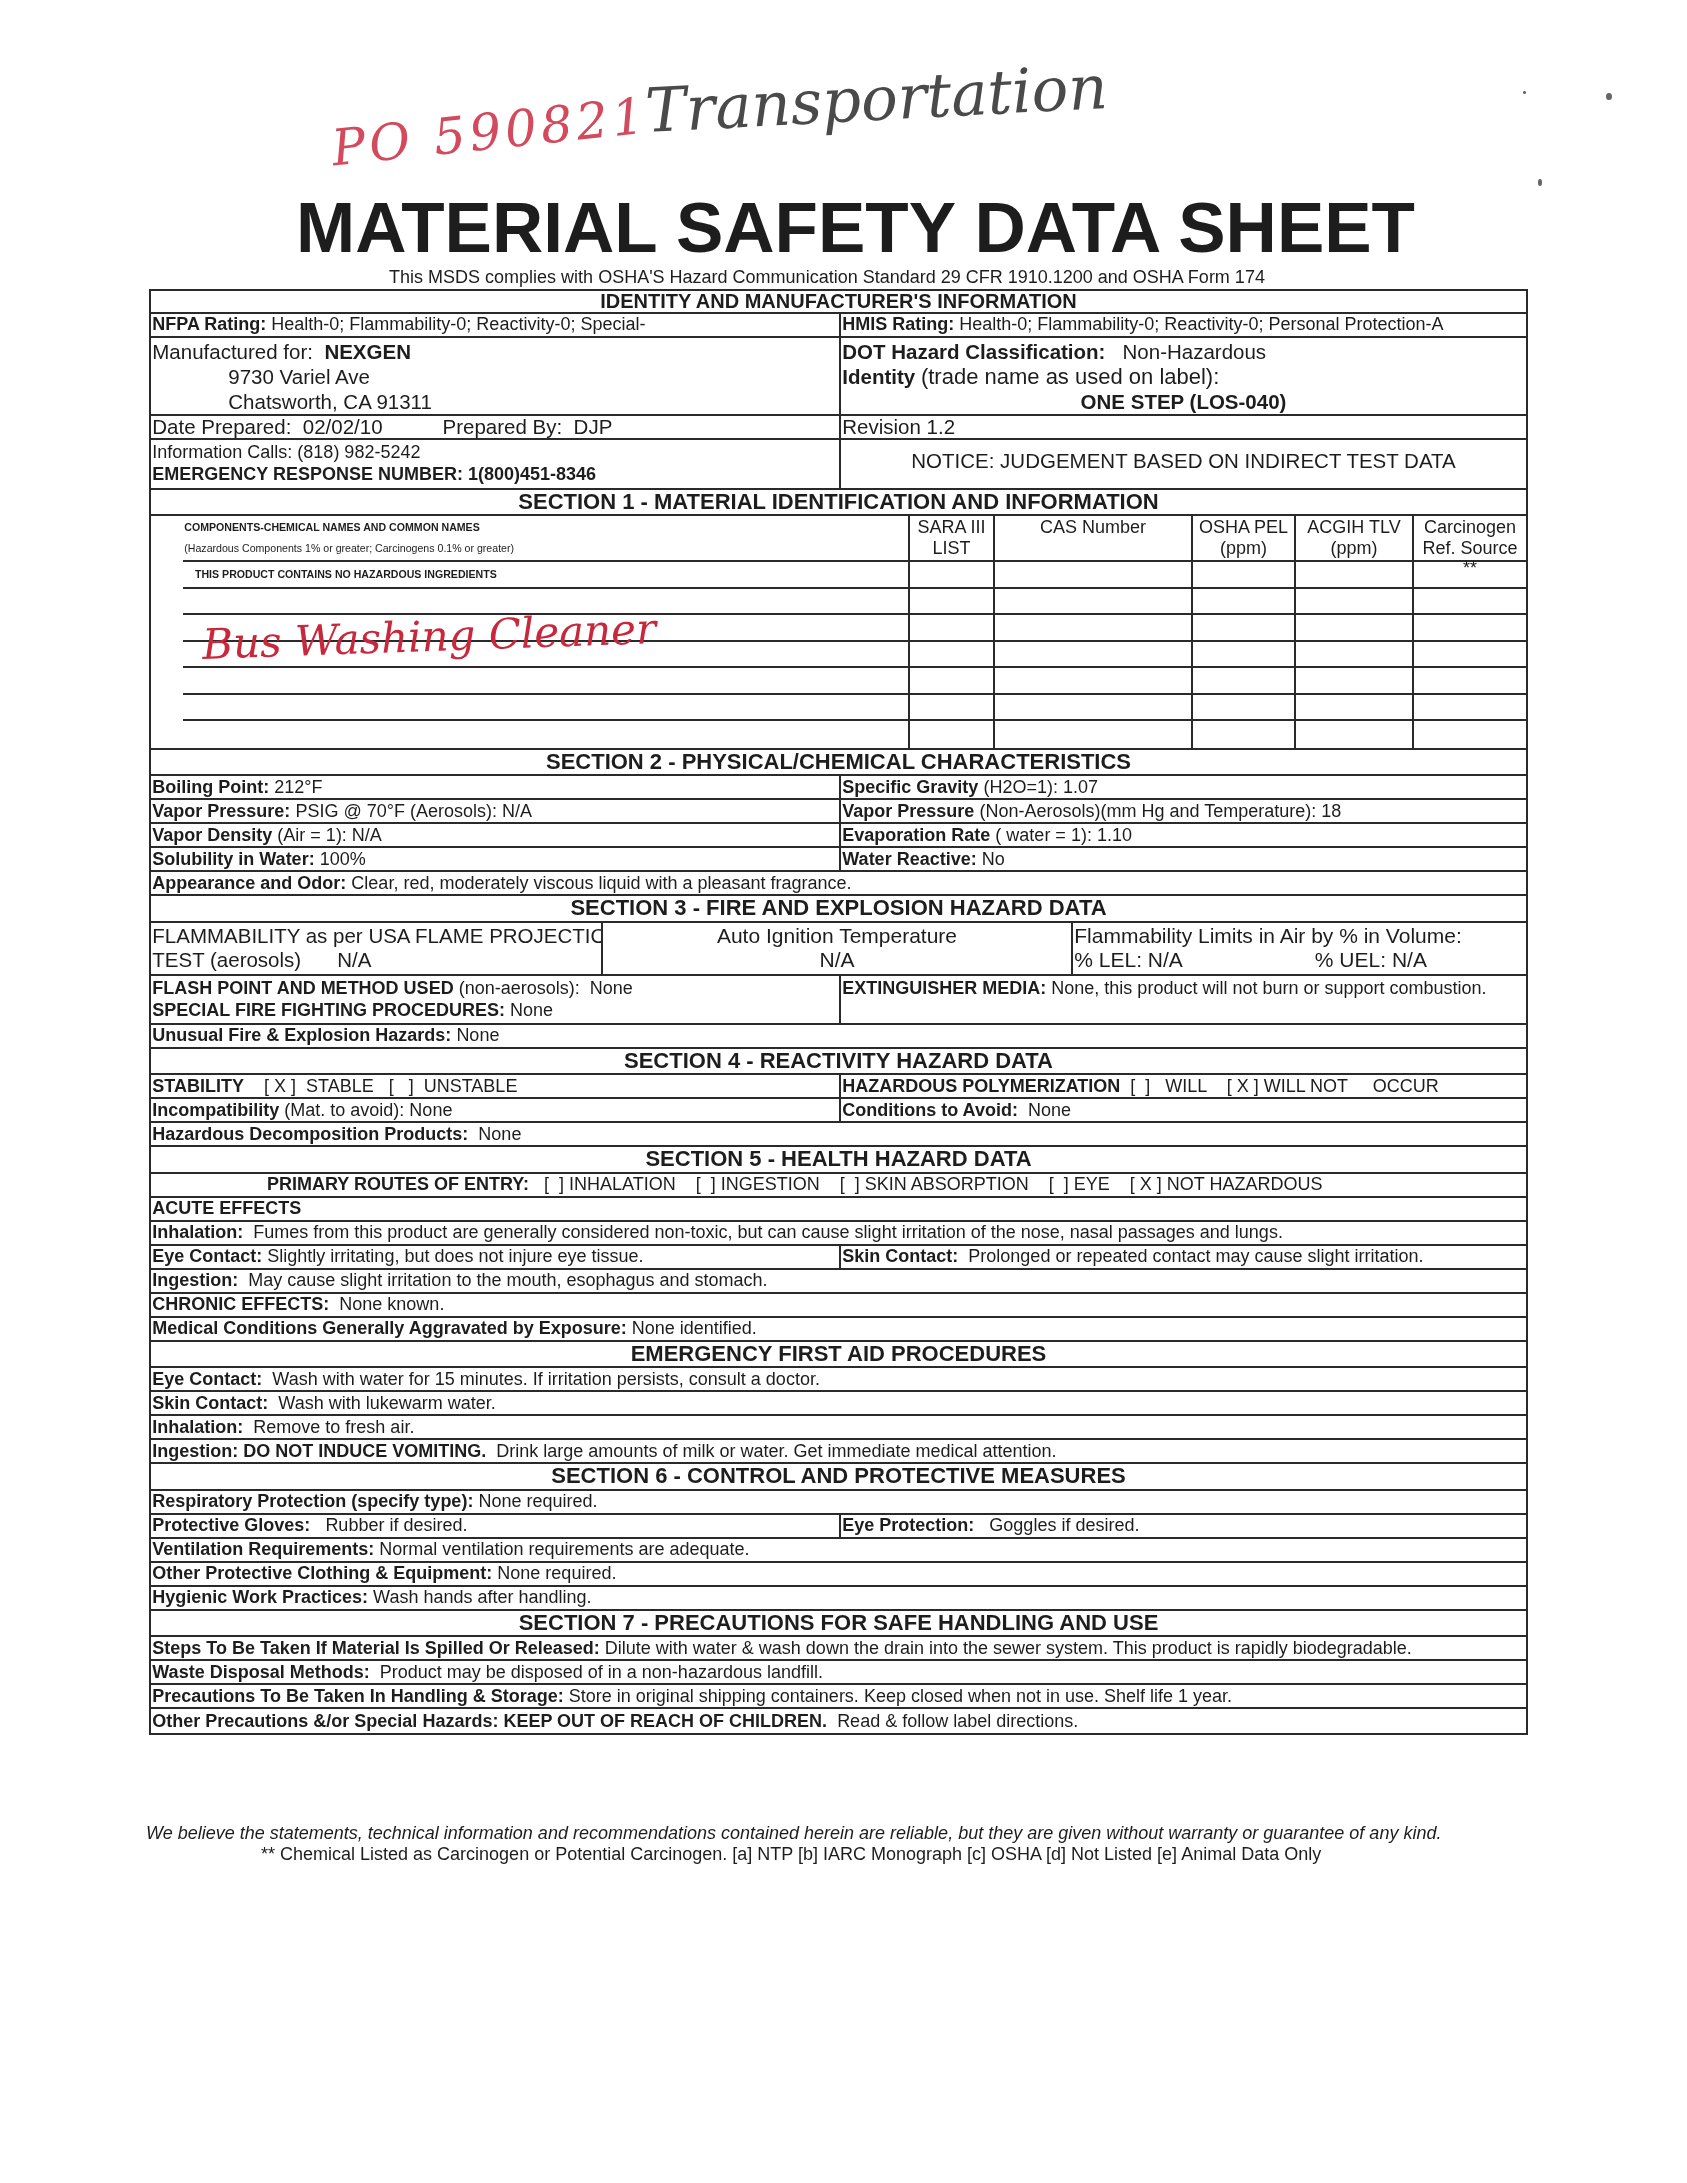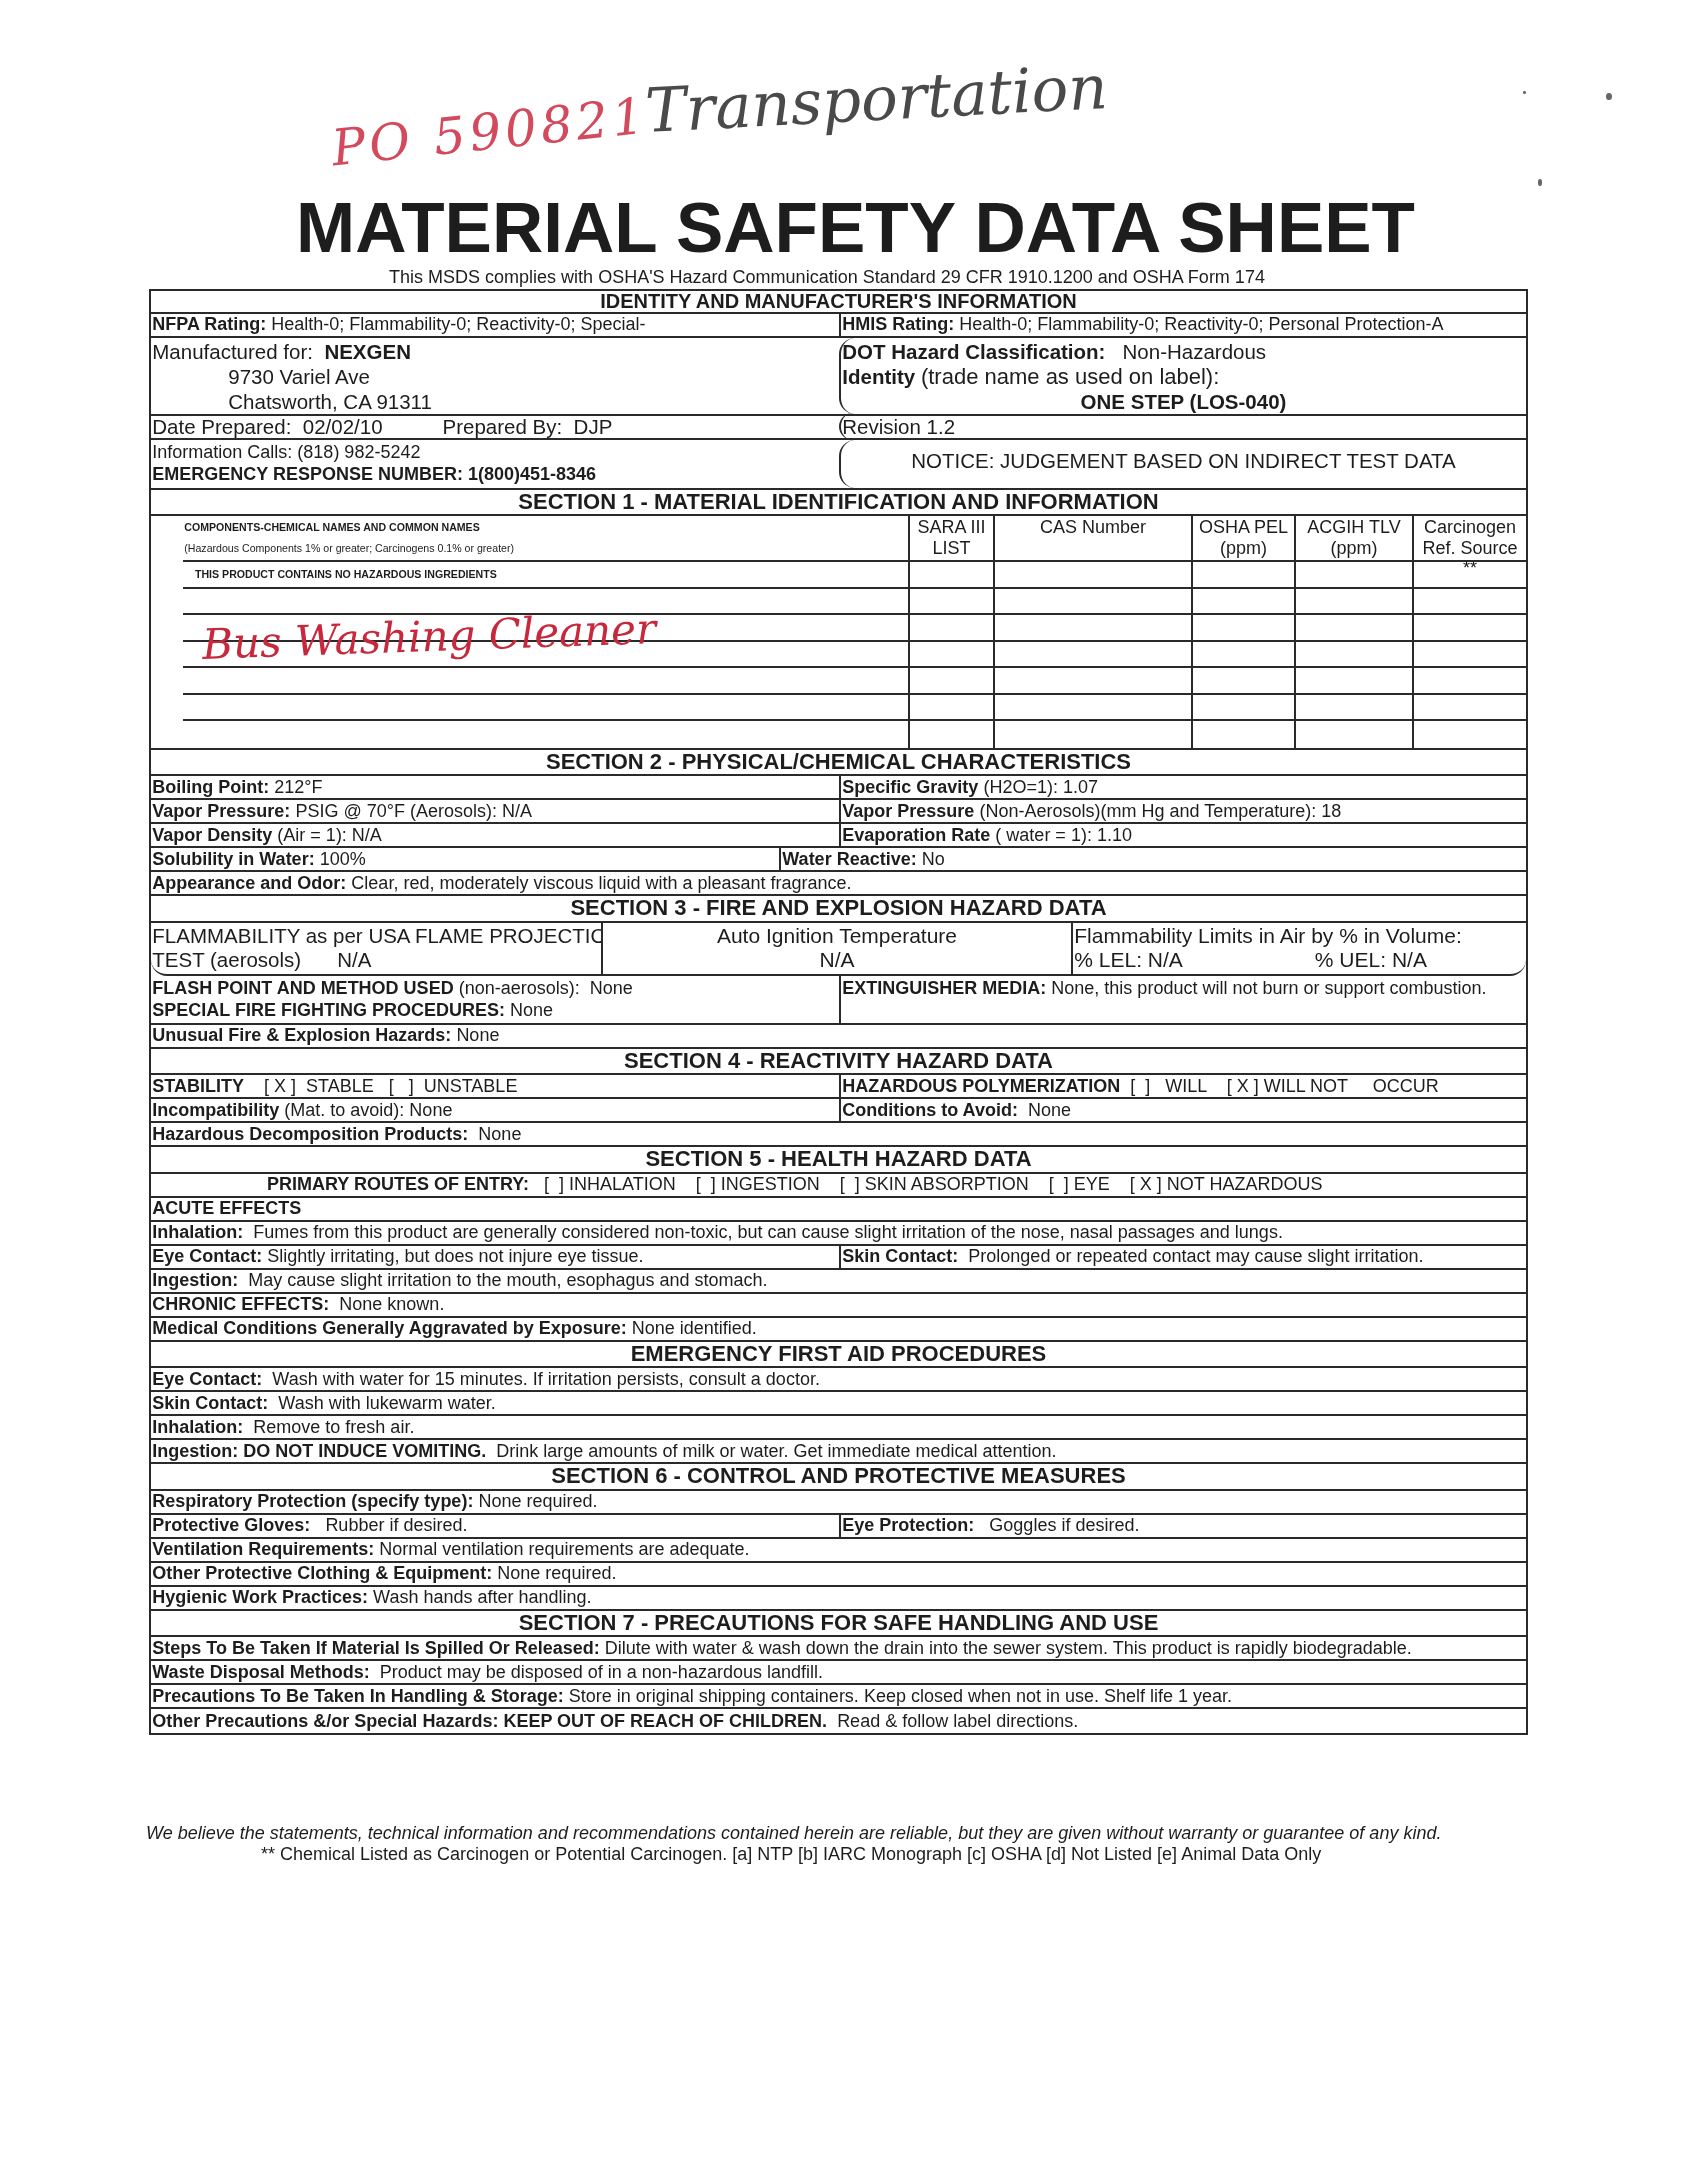--- a/index.html
+++ b/index.html
@@ -13,21 +13,21 @@
   #title { position:absolute; left:12px; width:1687px; top:187px; text-align:center;
            font-size:71px; font-weight:bold; letter-spacing:0px; transform:scaleX(1.0); }
   #subtitle { position:absolute; left:0; width:1654px; top:267px; text-align:center; font-size:18px; }
   #form { position:absolute; left:149px; top:289px; width:1379px; border:2.6px solid #2a2a2a; box-sizing:border-box; }
   .row { display:flex; border-bottom:2.6px solid #2a2a2a; box-sizing:border-box; font-size:18px; align-items:center; }
   .row:last-child { border-bottom:none; }
   .cell { padding:1.3px 1.3px; box-sizing:border-box; white-space:nowrap; overflow:hidden; }
   .vl { border-left:2.6px solid #2a2a2a; }
   .sec { justify-content:center; font-weight:bold; font-size:22px; height:26.5px; }
   .b { font-weight:bold; }
-  .lg { font-size:20.5px;border-radius:16px; } .h36 { height:24px; }
+  .lg { font-size:20.5px; } .h36 { height:24px; }
   .col { display:flex; flex-direction:column; }
   .tbl { display:flex; border-bottom:2.6px solid #2a2a2a;padding-left:32px; }
   .tcol { box-sizing:border-box; }
   .tcell { height:26.5px; border-bottom:2.6px solid #2a2a2a; box-sizing:border-box; }
   .tcol .tcell:last-child { border-bottom:none; }
   .thead { height:46px; text-align:center; font-size:18px; line-height:20.5px; padding-top:1.3px; }
   #disclaimer { position:absolute; left:146px; top:1823px; font-size:18px; font-style:italic; white-space:nowrap; }
   #footnote { position:absolute; left:261px; top:1844px; font-size:18px; white-space:nowrap; }
 </style>
 </head>
@@ -153,21 +153,21 @@
   </div>
   <div class="row h36">
     <div class="cell" style="width:688px;"><span class="b">Vapor Pressure:</span> <span>PSIG @ 70°F (Aerosols):  N/A</span></div>
     <div class="cell vl" style="flex:1;"><span class="b">Vapor Pressure</span> <span>(Non-Aerosols)(mm Hg and Temperature): 18</span></div>
   </div>
   <div class="row h36">
     <div class="cell" style="width:688px;"><span class="b">Vapor Density</span> <span>(Air = 1):  N/A</span></div>
     <div class="cell vl" style="flex:1;"><span class="b">Evaporation Rate</span> <span>(  water = 1):   1.10</span></div>
   </div>
   <div class="row h36">
-    <div class="cell" style="width:628px;"><span class="b">Solubility in Water:</span> <span>100%</span></div>
+    <div class="cell" style="width:688px;"><span class="b">Solubility in Water:</span> <span>100%</span></div>
     <div class="cell vl" style="flex:1;"><span class="b">Water Reactive:</span> <span>No</span></div>
   </div>
   <div class="row h36">
     <div class="cell" style="flex:1;"><span class="b">Appearance and Odor:</span> <span>Clear, red, moderately viscous liquid with a pleasant fragrance.</span></div>
   </div>
 
   <div class="row sec">
       <span>SECTION 3 - FIRE AND EXPLOSION HAZARD DATA</span>
     </div>
   <div class="row lg" style="height:53px;align-items:stretch;">

